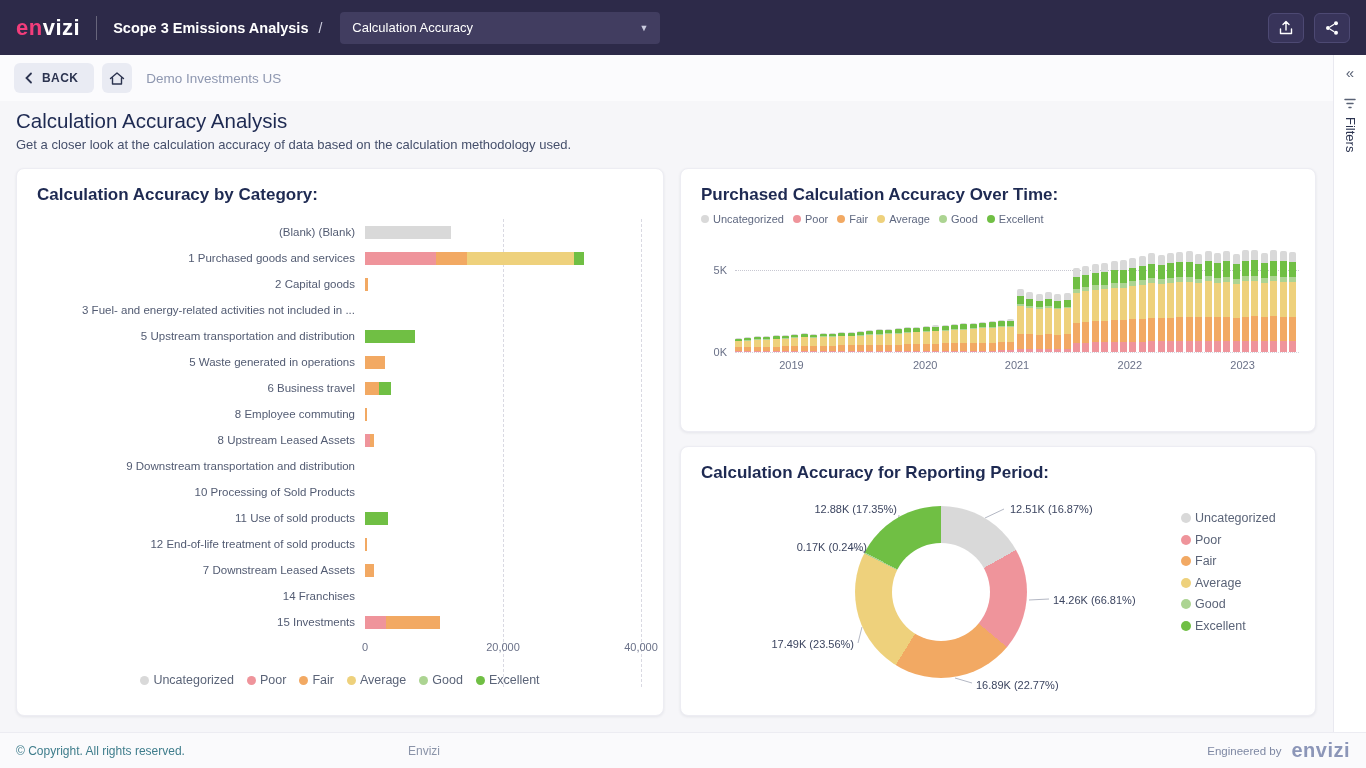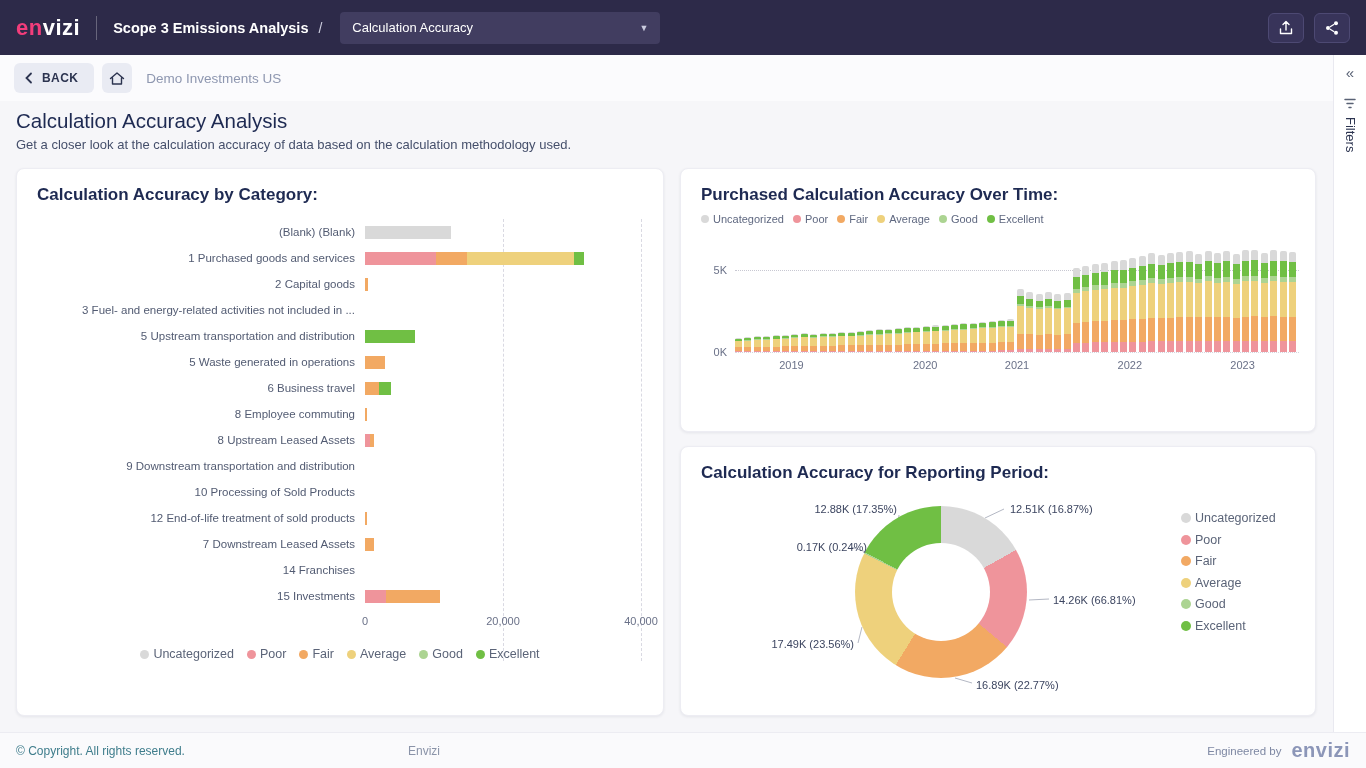--- a/index.html
+++ b/index.html
@@ -219,20 +219,26 @@
               <div style="width: 4.14px; background: rgb(242, 169, 99);"></div>
             </div>
           </div>
           <div class="cat-row">
             <div class="cat-label">9 Downstream transportation and distribution</div>
             <div class="cat-track"></div>
           </div>
           <div class="cat-row">
             <div class="cat-label">10 Processing of Sold Products</div>
             <div class="cat-track"></div>
+          </div>
+          <div class="cat-row">
+            <div class="cat-label">11 Use of sold products</div>
+            <div class="cat-track">
+              <div style="width: 22.77px; background: rgb(112, 191, 68);"></div>
+            </div>
           </div>
           <div class="cat-row">
             <div class="cat-label">12 End-of-life treatment of sold products</div>
             <div class="cat-track">
               <div style="width: 2.07px; background: rgb(242, 169, 99);"></div>
             </div>
           </div>
           <div class="cat-row">
             <div class="cat-label">7 Downstream Leased Assets</div>
             <div class="cat-track">

